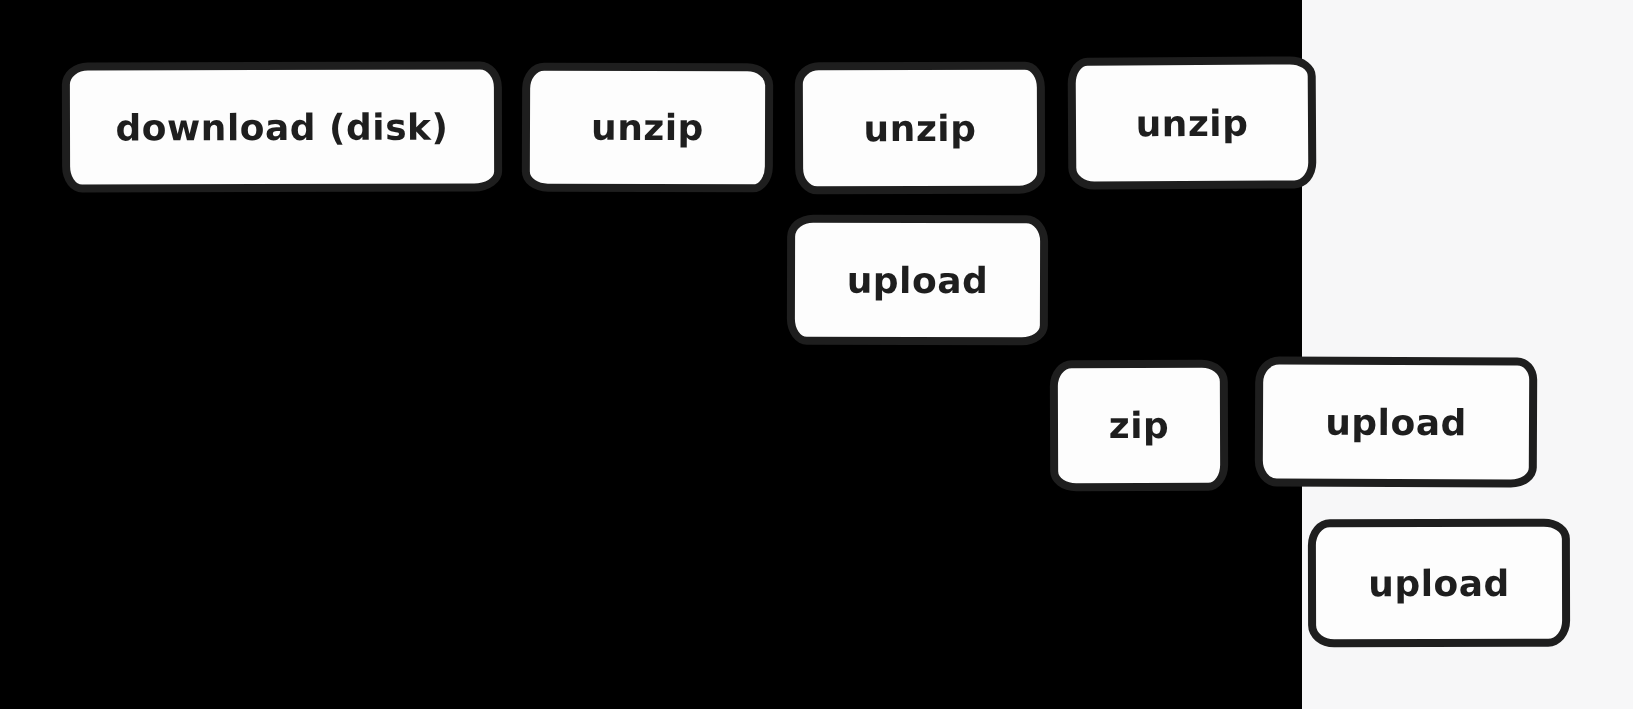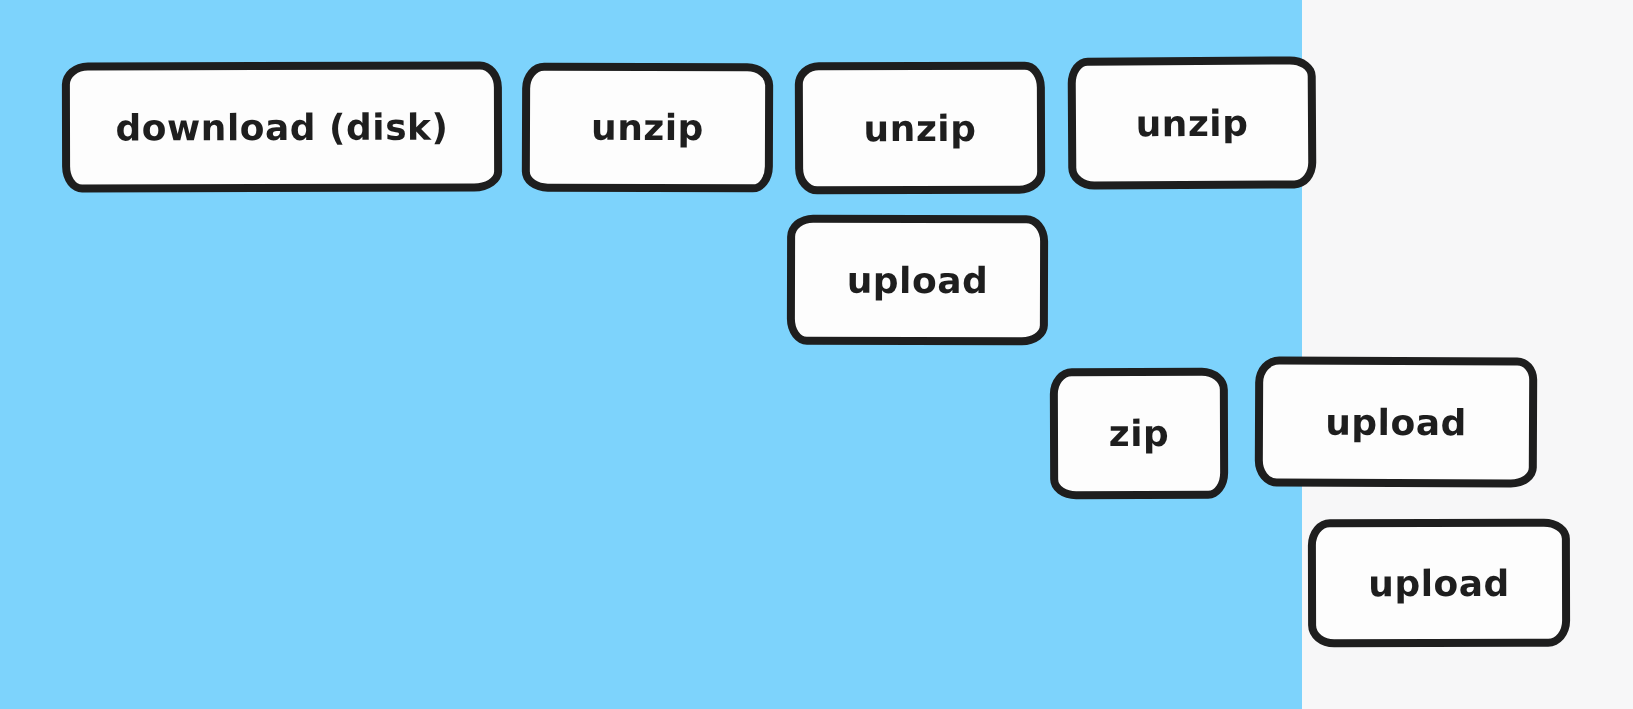--- a/index.html
+++ b/index.html
@@ -10,21 +10,21 @@
     width: 1633px;
     height: 709px;
     background: #f7f7f8;
     overflow: hidden;
     font-family: "DejaVu Sans", sans-serif;
   }
   .canvas {
     position: relative;
     width: 1302px;
     height: 709px;
-    background: #7dd3fc;
+    background: #000000;
   }
   .box {
     position: absolute;
     box-sizing: border-box;
     background: #fdfdfd;
     border: 8px solid #1e1e1e;
     display: flex;
     align-items: center;
     justify-content: center;
     color: #1e1e1e;
@@ -37,21 +37,21 @@
   .b1 { left:  62px; top:  62px; width: 440px; height: 130px;
         border-radius: 26px 22px 28px 20px / 22px 26px 20px 26px; transform: rotate(-0.15deg); }
   .b2 { left: 522px; top:  63px; width: 251px; height: 129px;
         border-radius: 22px 26px 20px 26px / 26px 22px 26px 20px; transform: rotate(0.2deg); }
   .b3 { left: 795px; top:  62px; width: 250px; height: 132px;
         border-radius: 24px 20px 26px 22px / 22px 26px 22px 26px; transform: rotate(-0.2deg); }
   .b4 { left: 1068px; top: 57px; width: 248px; height: 132px;
         border-radius: 20px 26px 22px 26px / 26px 20px 26px 22px; transform: rotate(-0.35deg); }
   .b5 { left: 787px; top: 215px; width: 261px; height: 130px;
         border-radius: 26px 22px 26px 20px / 22px 26px 20px 26px; transform: rotate(0.15deg); }
-  .b6 { left: 1050px; top: 368px; width: 178px; height: 131px;
+  .b6 { left: 1050px; top: 360px; width: 178px; height: 131px;
         border-radius: 22px 26px 20px 26px / 26px 22px 26px 20px; transform: rotate(-0.2deg); }
   .b7 { left: 1255px; top: 357px; width: 282px; height: 130px;
         border-radius: 24px 20px 26px 22px / 26px 22px 20px 26px; transform: rotate(0.25deg); }
   .b8 { left: 1308px; top: 519px; width: 262px; height: 128px;
         border-radius: 22px 26px 22px 26px / 26px 20px 26px 22px; transform: rotate(-0.15deg); }
 </style>
 </head>
 <body>
 
 <div class="canvas">

